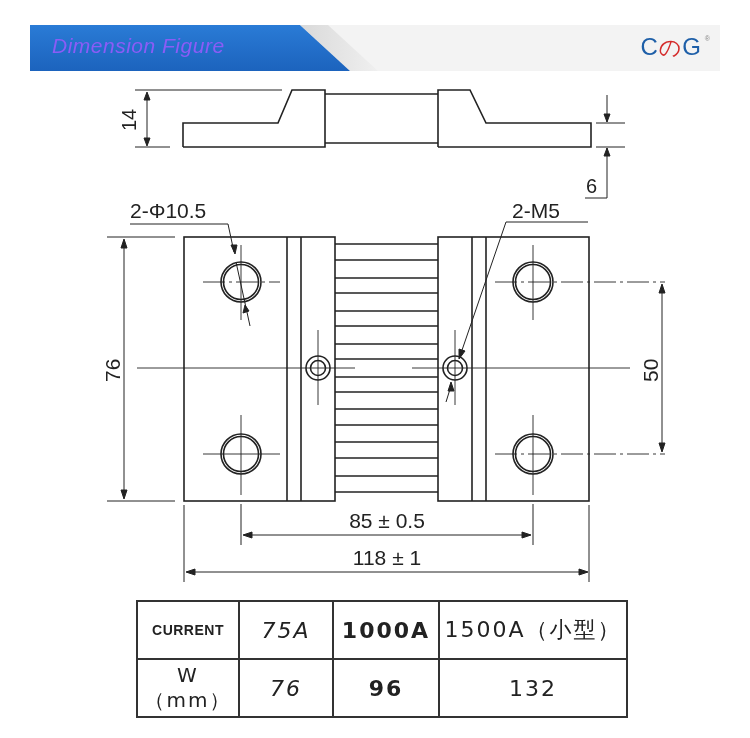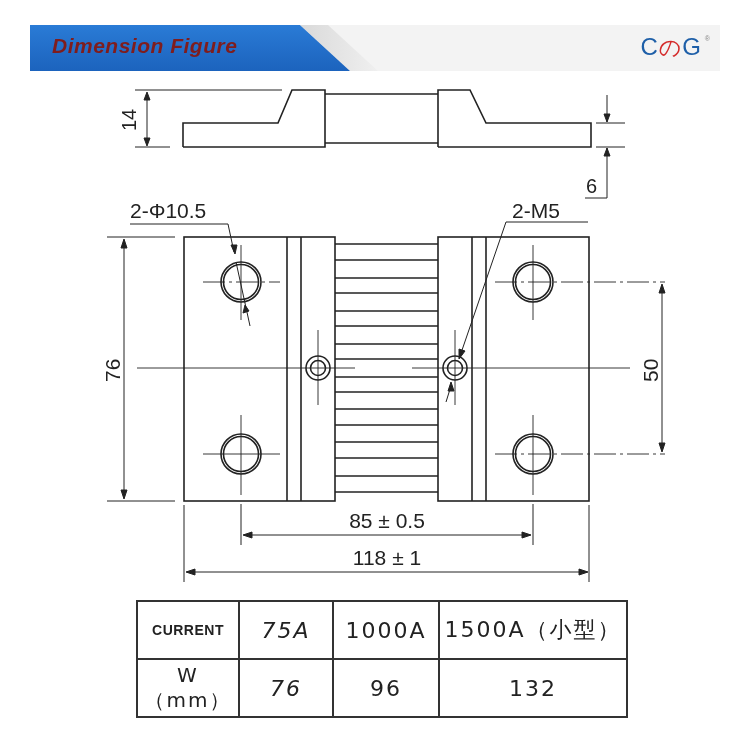--- a/index.html
+++ b/index.html
@@ -5,30 +5,30 @@
   html, body { margin: 0; padding: 0; background: #ffffff; }
   body { width: 750px; height: 738px; position: relative; overflow: hidden; font-family: "Liberation Sans", "DejaVu Sans", sans-serif; }
   .banner { position: absolute; left: 30px; top: 25px; width: 690px; height: 46px; }
   .banner-bg { position: absolute; left: 0; top: 0; width: 100%; height: 100%; background: #f3f3f3; }
   .banner-blue { position: absolute; left: 0; top: 0; height: 46px; width: 320px;
     background: linear-gradient(180deg, #2a7bd6 0%, #1c63bd 100%);
     clip-path: polygon(0 0, 270px 0, 320px 46px, 0 46px); }
   .banner-shadow { position: absolute; left: 270px; top: 0; height: 46px; width: 90px;
     background: linear-gradient(90deg, rgba(200,200,200,0.6), rgba(243,243,243,0));
     clip-path: polygon(0 0, 28px 0, 78px 46px, 50px 46px); }
-  .banner-title { position: absolute; left: 22px; top: 9px; color: #7f1d1d; font-size: 21px; font-weight: bold; font-style: italic; letter-spacing: 0.5px; }
+  .banner-title { position: absolute; left: 22px; top: 9px; color: #8b5cf6; font-size: 21px; font-weight: normal; font-style: italic; letter-spacing: 0.5px; }
   .logo { position: absolute; right: 18px; top: 8px; font-size: 24px; font-weight: normal; letter-spacing: 1px; }
   .logo .c, .logo .g { color: #1e5fa8; }
   .logo .o { color: #d42b2b; font-size: 22px; }
   .logo .reg { position: absolute; right: -9px; top: 2px; font-size: 7px; color: #888; }
   svg.drawing { position: absolute; left: 0; top: 0; }
   .dim-text { font-family: "Liberation Sans", "DejaVu Sans", sans-serif; fill: #222; }
   table.spec { position: absolute; left: 136px; top: 600px; border-collapse: collapse; }
   table.spec td { border: 2px solid #333; height: 56px; text-align: center; font-family: "DejaVu Sans", sans-serif; color: #222; padding: 0; }
-  .c0 { width: 100px; } .c1 { width: 92px; font-style: italic; } .c2 { width: 104px; } .c3 { width: 186px; margin-left: 36px; }
+  .c0 { width: 100px; } .c1 { width: 92px; font-style: italic; } .c2 { width: 104px; font-weight: bold; } .c3 { width: 186px; margin-left: 36px; }
   .hdr { font-size: 14px; font-weight: bold; font-family: "Liberation Sans", sans-serif !important; letter-spacing: 0.5px; }
   .val { font-size: 22px; letter-spacing: 2px; }
 </style>
 </head>
 <body>
 
 <div class="banner">
   <div class="banner-bg"></div>
   <div class="banner-blue"></div>
   <div class="banner-shadow"></div>

